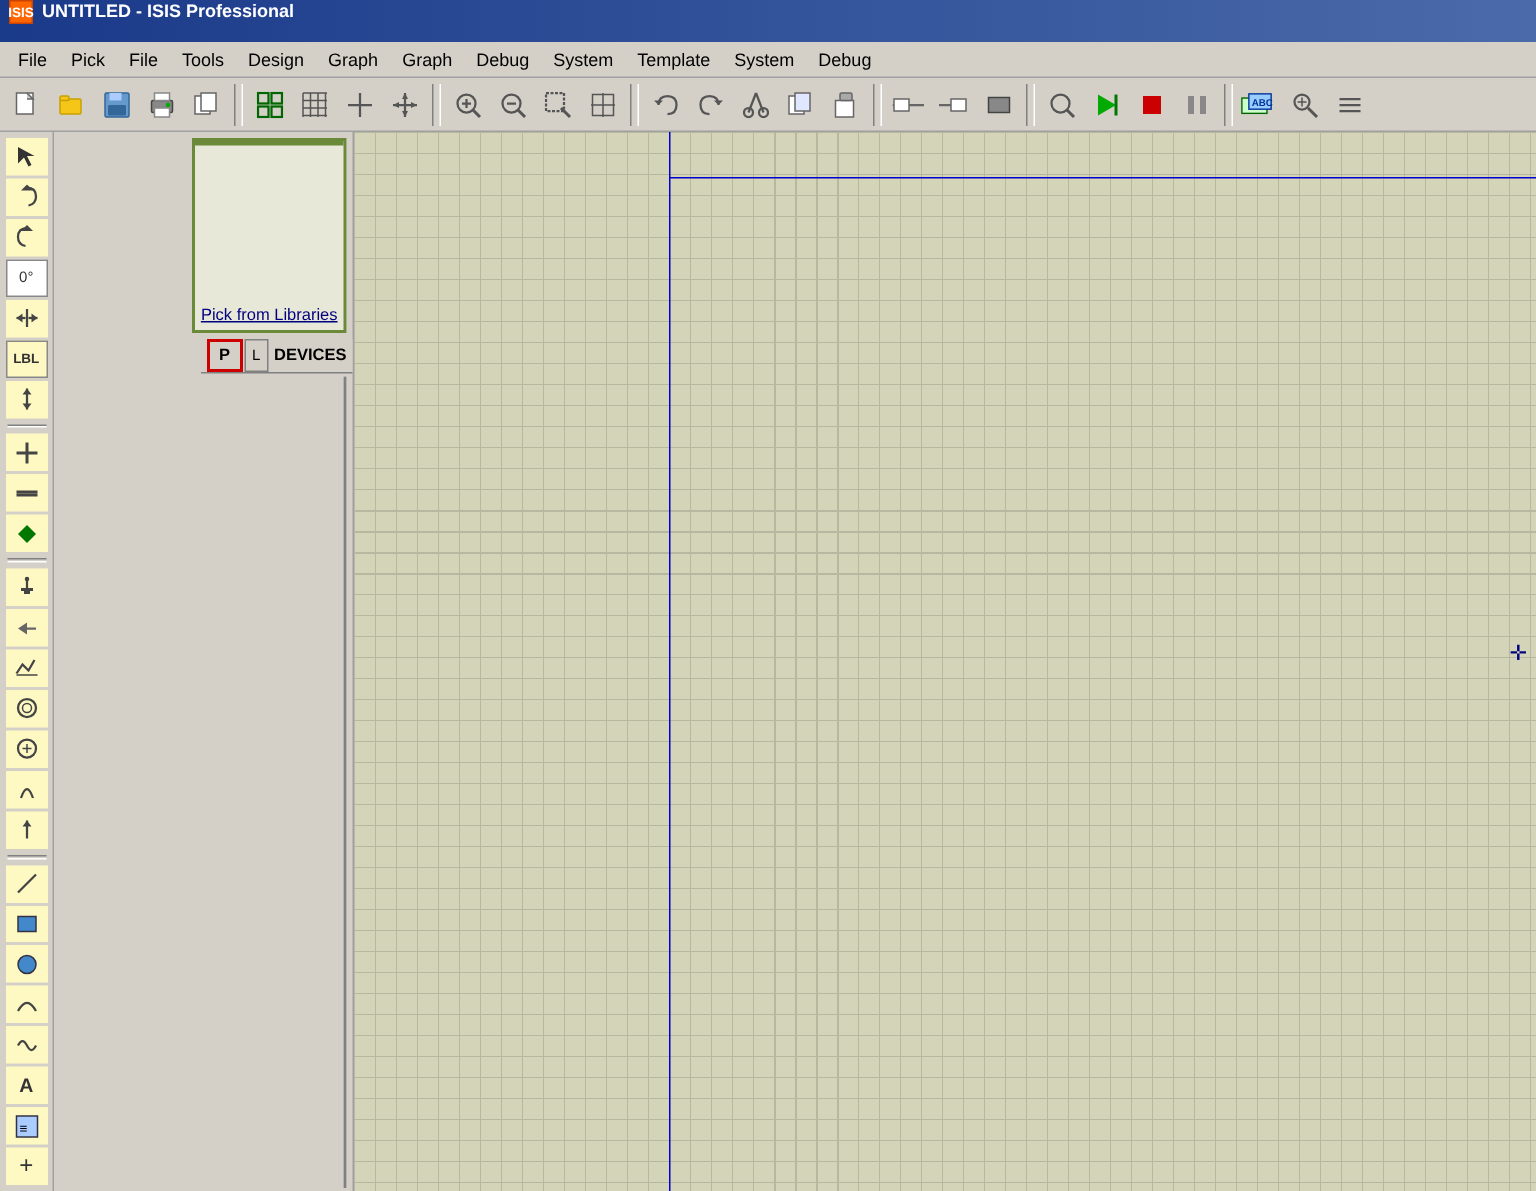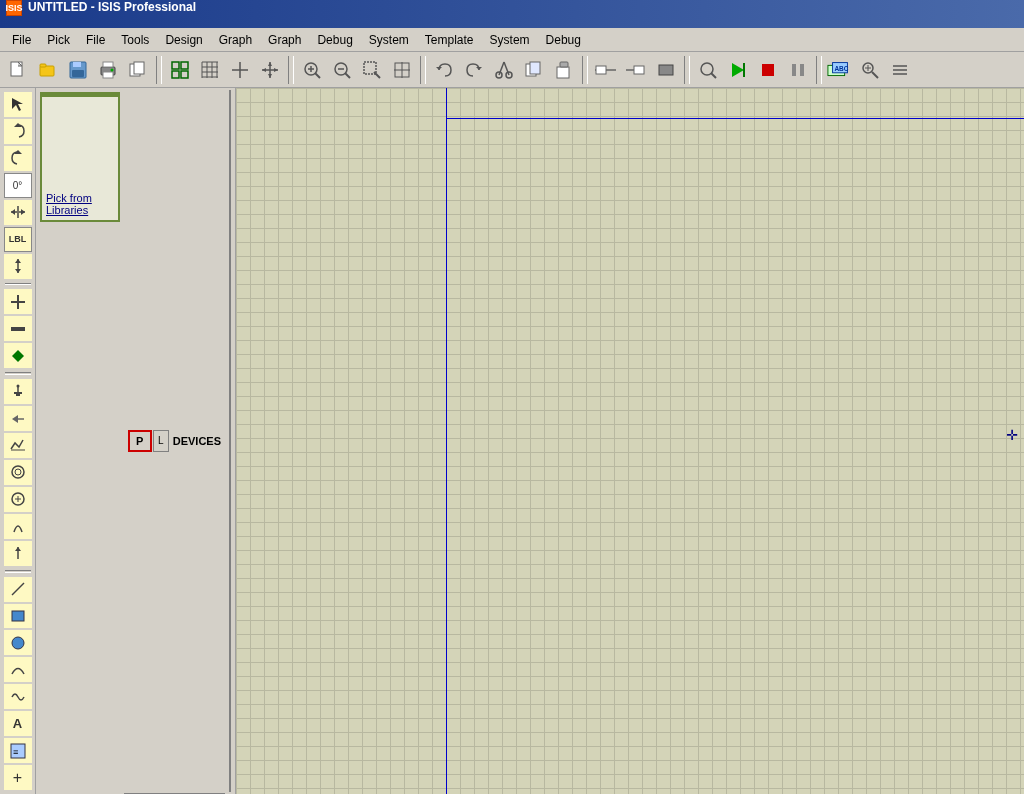--- a/index.html
+++ b/index.html
@@ -101,21 +101,22 @@
       border-bottom: 1px solid #ffffff;
       margin: 2px 0;
     }
 
     
     #side-panel {
       width: 200px;
       background: #d4d0c8;
       border-right: 1px solid #a0a0a0;
       display: flex;
-      flex-direction: row;
+      flex-direction: column;
+      align-items: flex-end;
     }
 
     
     #preview-area {
       height: 130px;
       margin: 4px;
       background: #e8e8d8;
       border: 2px solid #6a8a3a;
       position: relative;
       display: flex;

